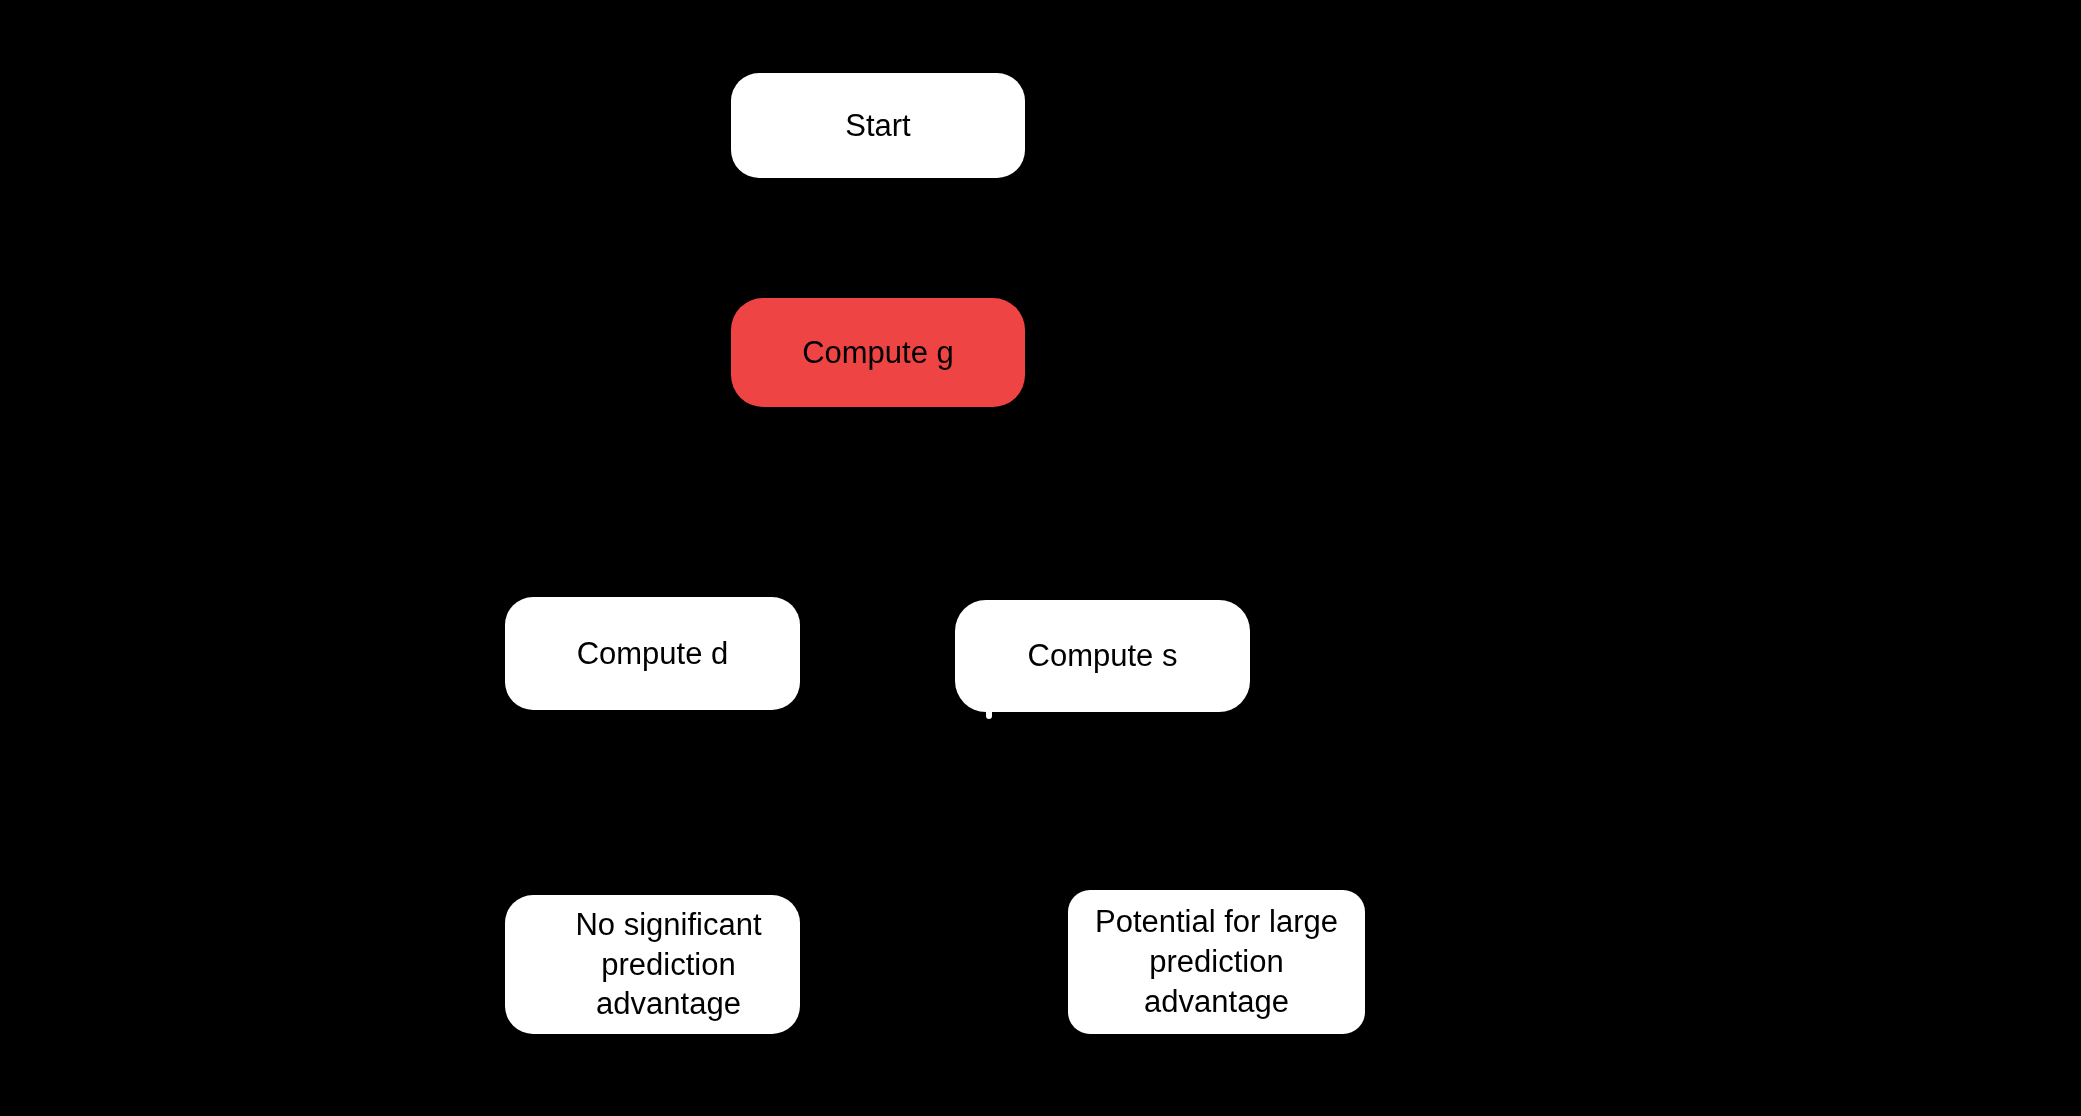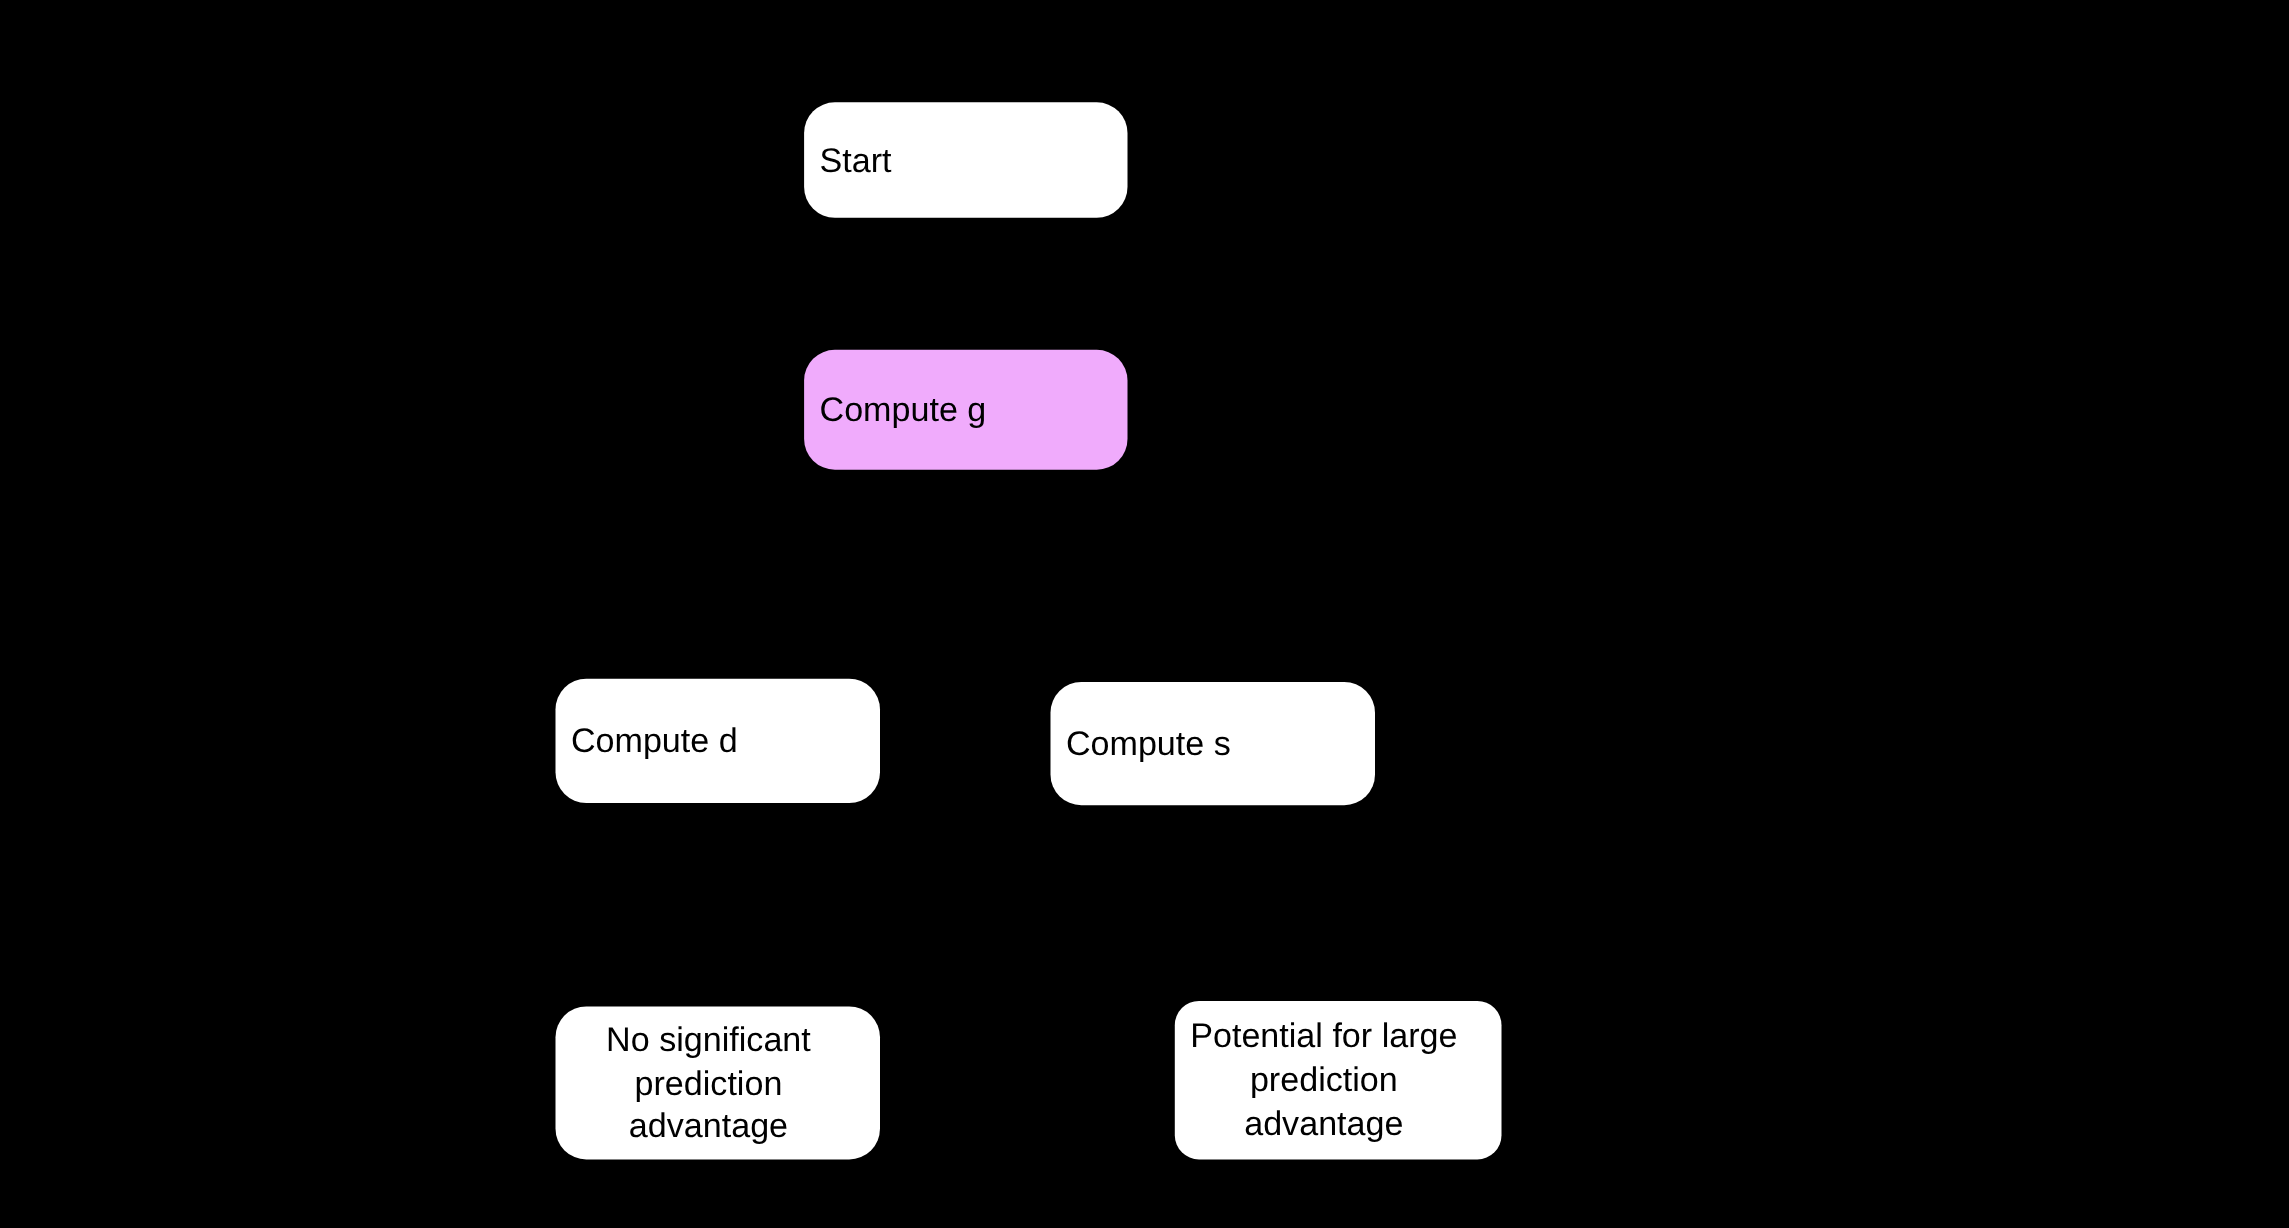--- a/index.html
+++ b/index.html
@@ -33,29 +33,28 @@
   }
 
   .node {
     position: absolute;
     box-sizing: border-box;
     background: #ffffff;
     color: #000000;
     border-radius: 28px;
     display: flex;
     align-items: center;
-    justify-content: flex-start;
+    justify-content: center;
     text-align: center;
     line-height: 1.28;
     font-size: 31px;
     font-weight: 400;
     font-family: "Liberation Sans", sans-serif;
     padding: 4px 14px;
     white-space: pre-line;
-    margin-top: 20px;
     -webkit-font-smoothing: antialiased;
   }
 
   .node-label {
     display: block;
     white-space: pre-line;
   }
 
   
   .arrow-nub {
@@ -86,29 +85,29 @@
 
     <path d="M652,710 L652,887" stroke="#000000" stroke-width="4" fill="none" marker-end="url(#arrow)"></path>
 
     <path d="M1103,712 L1180,882" stroke="#000000" stroke-width="4" fill="none" marker-end="url(#arrow)"></path>
   </svg>
 
   <div class="node" id="node-start" style="left: 731px; top: 73px; width: 294px; height: 105px; background: rgb(255, 255, 255); color: rgb(0, 0, 0);">
     <span class="node-label">Start</span>
   </div>
 
-  <div class="node" id="node-compute-g" style="left: 731px; top: 298px; width: 294px; height: 109px; background: #f0abfc; color: rgb(0, 0, 0);">
+  <div class="node" id="node-compute-g" style="left: 731px; top: 298px; width: 294px; height: 109px; background: #ef4444; color: rgb(0, 0, 0); border-radius: 32px;">
     <span class="node-label">Compute g</span>
   </div>
 
   <div class="node" id="node-compute-d" style="left: 505px; top: 597px; width: 295px; height: 113px; background: rgb(255, 255, 255); color: rgb(0, 0, 0);">
     <span class="node-label">Compute d</span>
   </div>
 
-  <div class="node" id="node-compute-s" style="left: 955px; top: 600px; width: 295px; height: 112px; background: rgb(255, 255, 255); color: rgb(0, 0, 0);">
+  <div class="node" id="node-compute-s" style="left: 955px; top: 600px; width: 295px; height: 112px; background: rgb(255, 255, 255); color: rgb(0, 0, 0); border-radius: 31px;">
     <span class="node-label">Compute s</span>
   </div>
 
   <div class="arrow-nub" id="nub-compute-s" style="left: 986px; top: 710px;"></div>
 
   <div class="node" id="node-no-advantage" style="left: 505px; top: 895px; width: 295px; height: 139px; background: rgb(255, 255, 255); color: rgb(0, 0, 0); padding-left: 46px;">
     <span class="node-label">No significant
 prediction
 advantage</span>
   </div>

